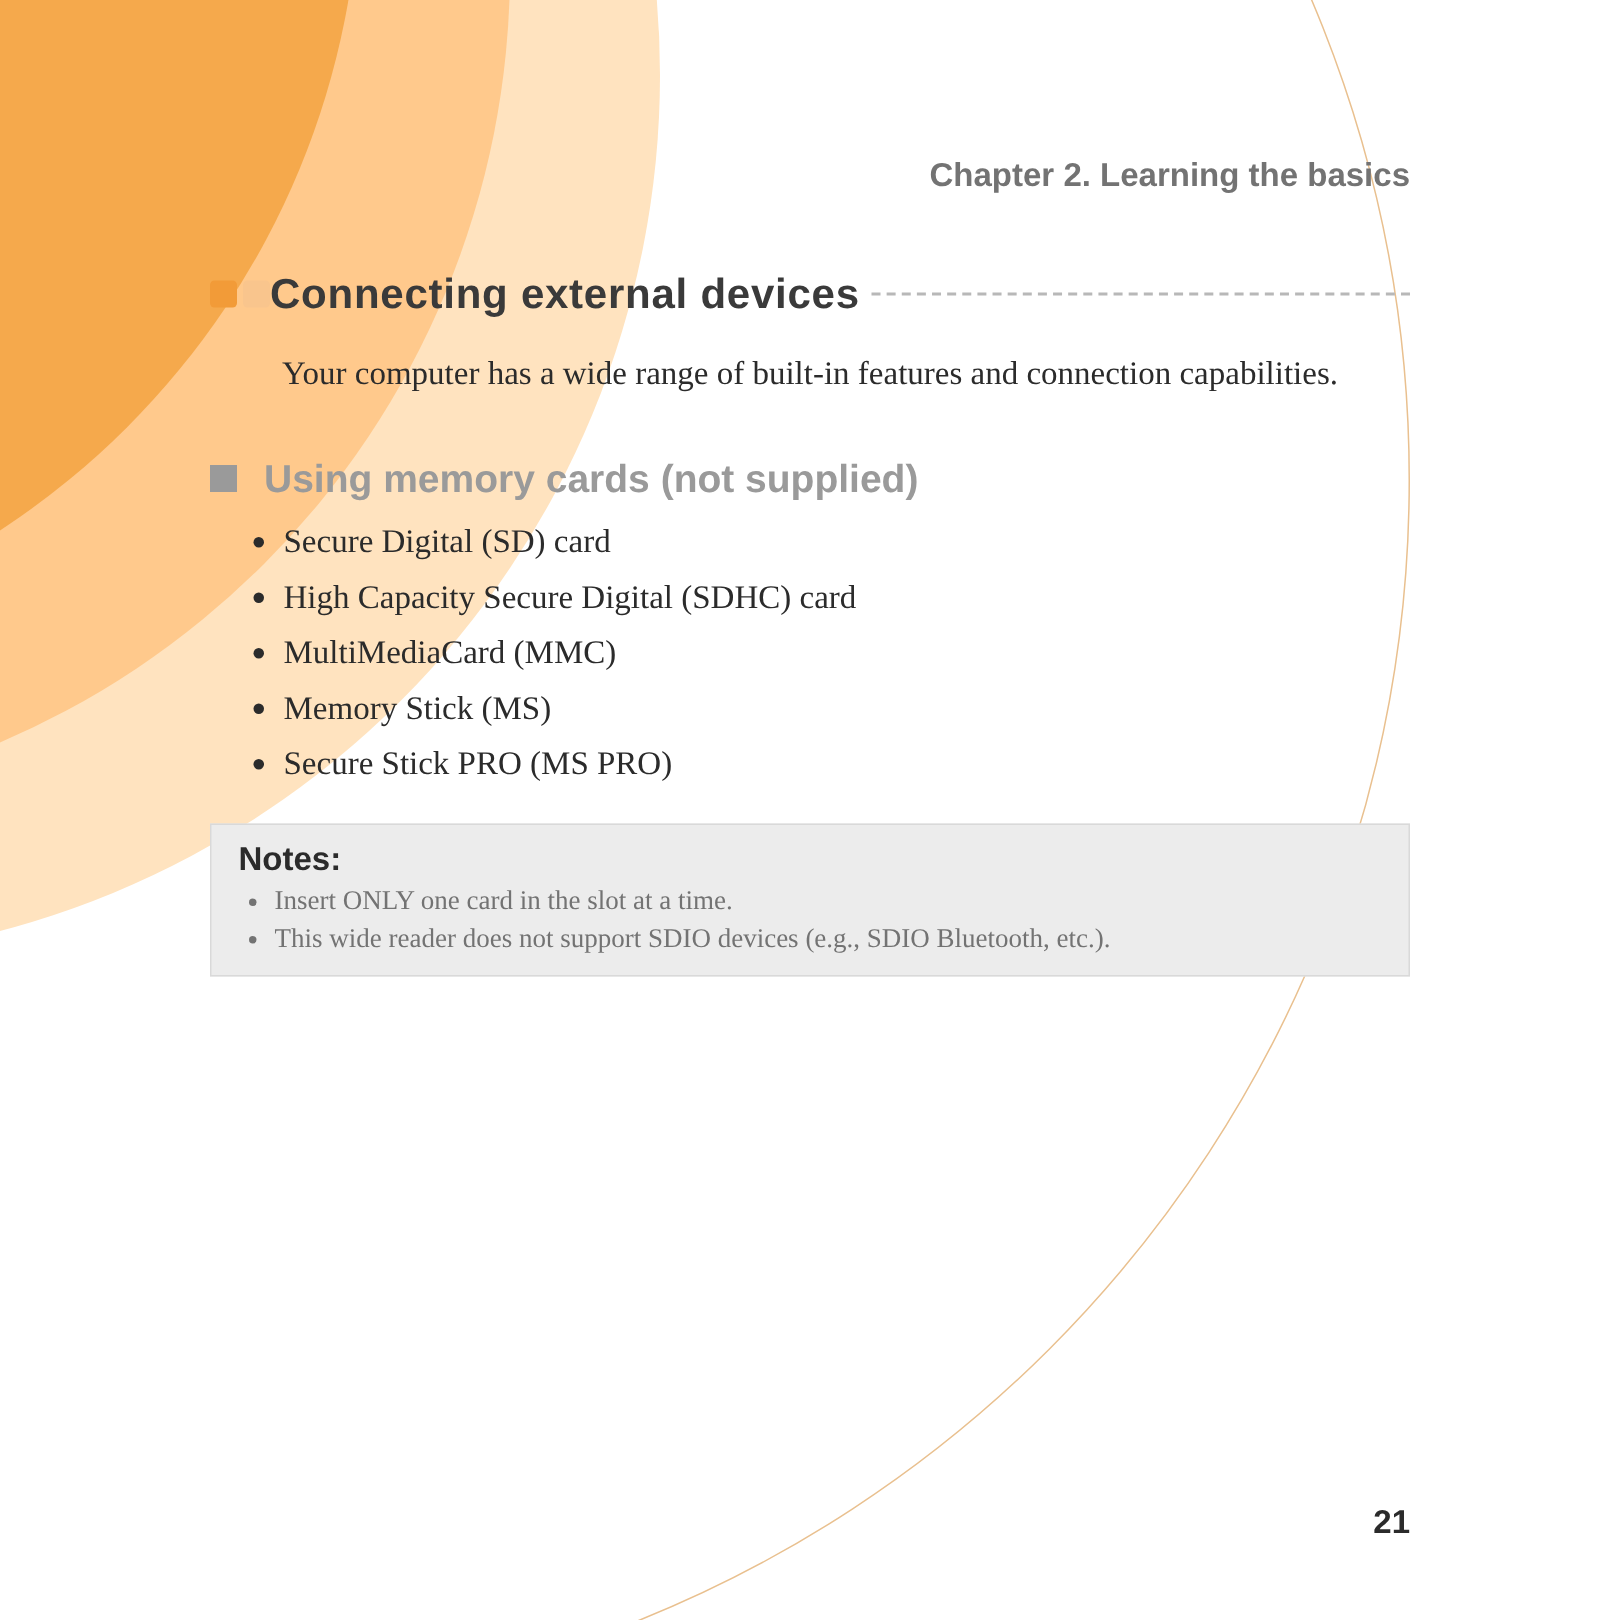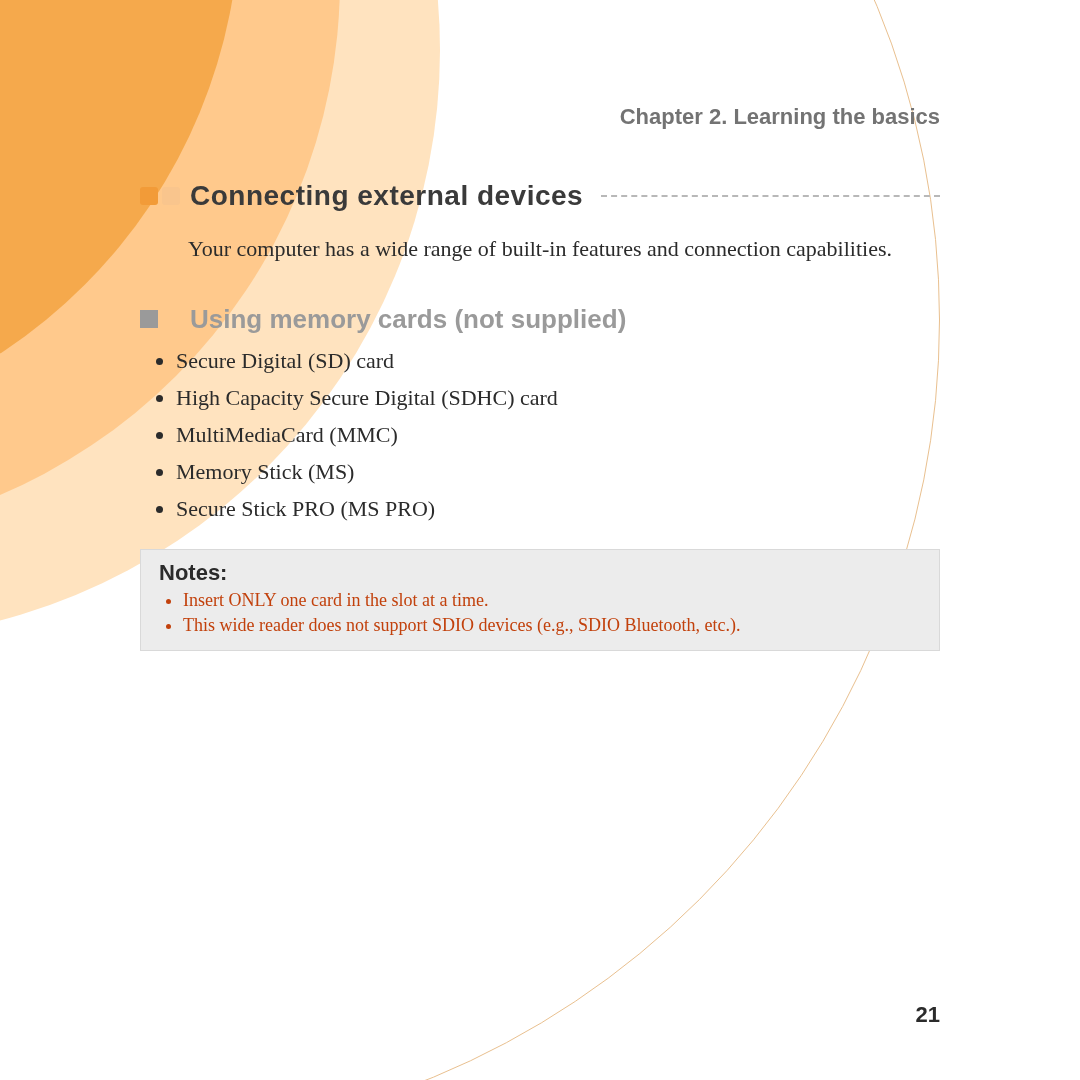--- a/index.html
+++ b/index.html
@@ -69,21 +69,21 @@
     position: absolute;
     top: 180px;
     left: 140px;
     right: 140px;
     z-index: 2;
   }
 
   .section-heading {
     display: flex;
     align-items: center;
-    gap: 10px;
+    gap: 0;
   }
   .bullet-pair { display: flex; gap: 4px; }
   .sq {
     width: 18px;
     height: 18px;
     border-radius: 3px;
   }
   .sq.orange { background: #f29b38; }
   .sq.peach  { background: #f9c58d; }
   .section-heading h1 {
@@ -104,21 +104,21 @@
     margin-top: 22px;
     font-size: 22px;
     line-height: 1.35;
     color: #2b2b2b;
     text-align: center;
   }
 
   .sub-heading {
     display: flex;
     align-items: center;
-    gap: 32px;
+    gap: 18px;
     margin-top: 40px;
   }
   .sub-bullet {
     width: 18px;
     height: 18px;
     background: #9a9a9a;
   }
   .sub-heading h2 {
     font-family: Arial, Helvetica, sans-serif;
     font-weight: bold;
@@ -133,40 +133,40 @@
     color: #2b2b2b;
   }
 
   .card-list {
     margin-top: 8px;
     padding-left: 36px;
     font-size: 22px;
     line-height: 1.6;
     color: #2b2b2b;
   }
-  .card-list li { margin: 2px 0; }
+  .card-list li { margin: 2px 13px; }
 
   .notes-box {
     margin-top: 22px;
     background: #ececec;
     border: 1px solid #d9d9d9;
     padding: 10px 18px 12px 18px;
   }
   .notes-title {
     font-family: Arial, Helvetica, sans-serif;
     font-weight: bold;
     font-size: 22px;
     color: #2b2b2b;
   }
   .notes-list {
     margin-top: 2px;
     padding-left: 24px;
     font-size: 18px;
     line-height: 1.4;
-    color: #c2410c;
+    color: #737373;
   }
 
   .page-number {
     position: absolute;
     bottom: 52px;
     right: 140px;
     font-family: Arial, Helvetica, sans-serif;
     font-weight: bold;
     font-size: 22px;
     color: #2b2b2b;

